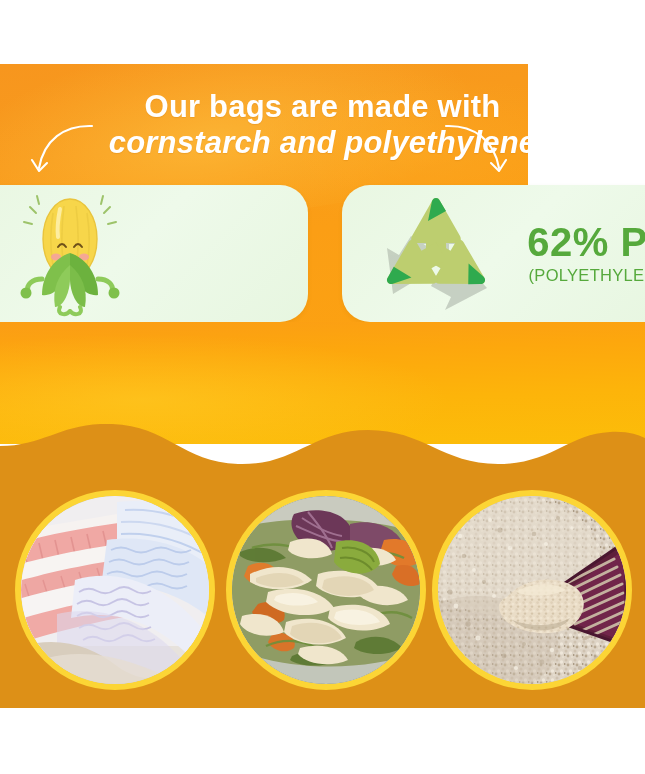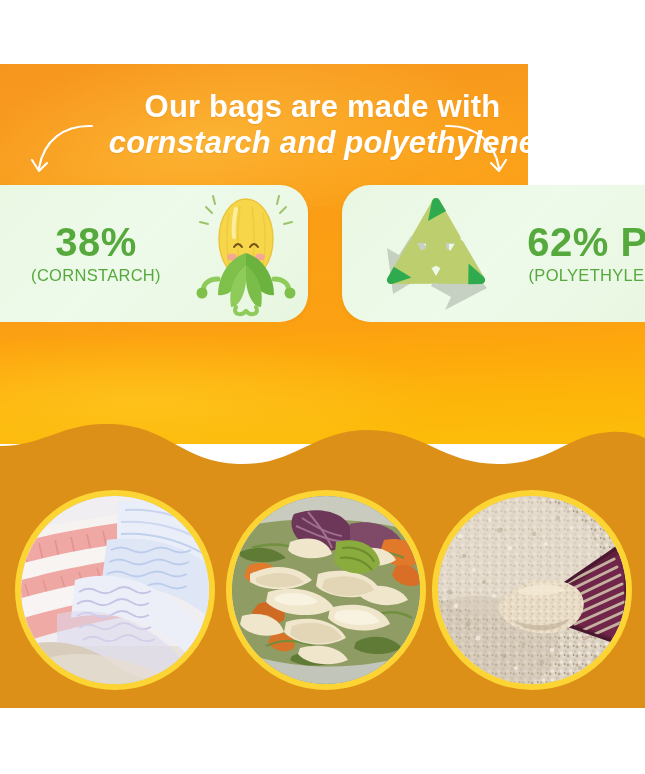--- a/index.html
+++ b/index.html
@@ -249,24 +249,20 @@
 
     <svg class="arrow-right" viewBox="0 0 70 62">
       <path d="M6 6 C 34 5, 54 20, 59 48" stroke="#ffffff" stroke-width="2.1" fill="none" stroke-linecap="round"></path>
       <path d="M66 40 L 59 51 L 51 43" stroke="#ffffff" stroke-width="2.1" fill="none" stroke-linecap="round" stroke-linejoin="round"></path>
     </svg>
   </div>
 
   <div class="cards">
 
     <div class="card card-left">
-      <div class="pct-block">
-        <div class="pct-big">38%</div>
-        <div class="pct-sub">(CORNSTARCH)</div>
-      </div>
       <div class="art">
         <svg width="124" height="126" viewBox="0 0 124 126">
 
           <g stroke="#9dc36a" stroke-width="2" stroke-linecap="round">
             <line x1="28" y1="22" x2="22" y2="16"></line>
             <line x1="24" y1="33" x2="16" y2="31"></line>
             <line x1="31" y1="13" x2="29" y2="5"></line>
             <line x1="96" y1="22" x2="102" y2="16"></line>
             <line x1="100" y1="33" x2="108" y2="31"></line>
             <line x1="93" y1="13" x2="95" y2="5"></line>

